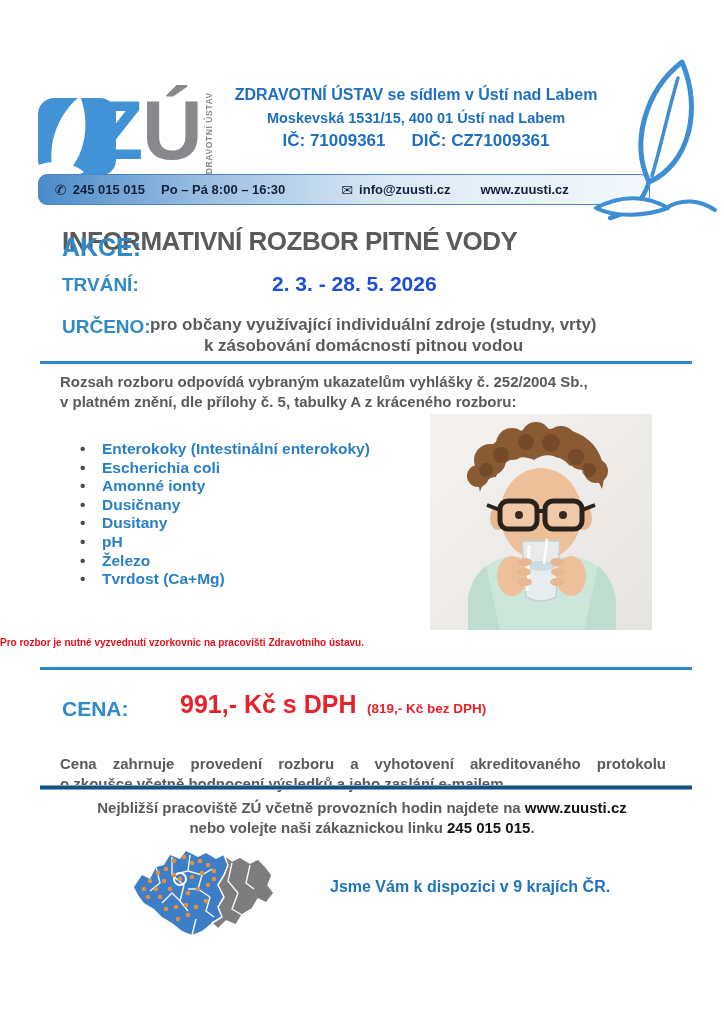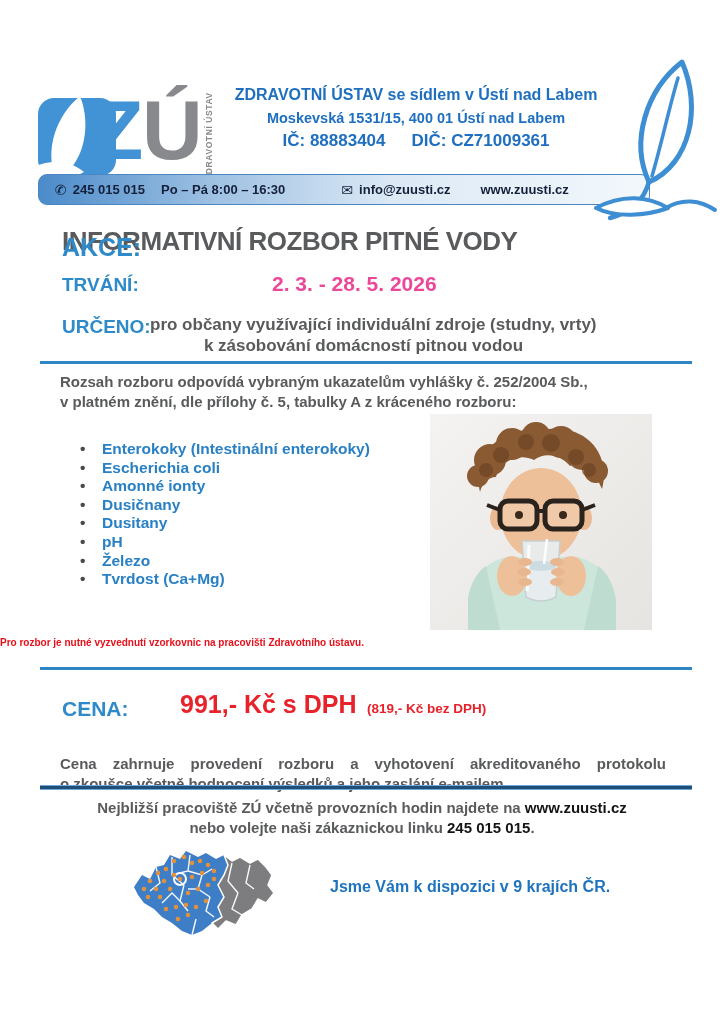--- a/index.html
+++ b/index.html
@@ -46,21 +46,21 @@
   
   .row { position:absolute; left:62px; width:610px; }
   .lbl { position:absolute; left:0; font-weight:bold; color:#2e8ac8; }
 
   .row-akce { top:226px; }
   .row-akce .lbl { top:7px; font-size:25px; }
   .akce-title { font-size:26px; font-weight:bold; color:#595a5c; letter-spacing:-.5px; }
 
   .row-trvani { top:272px; }
   .row-trvani .lbl { top:2px; font-size:19px; }
-  .trvani-value { margin-left:210px; font-size:21px; font-weight:bold; color:#ec4899; }
+  .trvani-value { margin-left:210px; font-size:21px; font-weight:bold; color:#1d4ed8; }
 
   .row-urceno { top:314px; }
   .row-urceno .lbl { top:2px; font-size:19px; }
   .urceno-text { margin-left:88px; width:522px; font-size:17px; font-weight:bold;
     color:#595a5c; line-height:21px; }
   .urceno-l2 { text-align:center; padding-right:95px; }
 
   .divider { position:absolute; left:40px; width:652px; border-top:3px solid #2e86c5; }
   .div-1 { top:361px; } .div-2 { top:667px; }
 
@@ -112,21 +112,21 @@
     </svg>
     <span class="logo-z">Z</span>
     <span class="logo-u">Ú</span>
     <span class="logo-vert">ZDRAVOTNÍ ÚSTAV</span>
   </div>
 
   <div class="header-text">
     <div class="header-org">ZDRAVOTNÍ ÚSTAV se sídlem v Ústí nad Labem</div>
     <div class="header-addr">Moskevská 1531/15, 400 01 Ústí nad Labem</div>
     <div class="header-ids">
-      <span>IČ: 88883404</span><span class="gap"></span><span>DIČ: CZ71009361</span>
+      <span>IČ: 71009361</span><span class="gap"></span><span>DIČ: CZ71009361</span>
     </div>
   </div>
 
   <svg class="leaf-deco" viewBox="0 0 124 188">
     <path d="M88,6 C52,34 36,86 55,126 C96,108 108,52 88,6 Z" fill="#ffffff" stroke="#3e8ed3" stroke-width="5" stroke-linejoin="round"></path>
     <path d="M58,120 C67,90 75,52 84,22" fill="none" stroke="#3e8ed3" stroke-width="3.5" stroke-linecap="round"></path>
     <path d="M55,126 C49,146 37,156 16,162" fill="none" stroke="#3e8ed3" stroke-width="4.5" stroke-linecap="round"></path>
     <path d="M2,152 C28,138 54,140 74,152 C52,160 22,162 2,152 Z" fill="#ffffff" stroke="#3e8ed3" stroke-width="4" stroke-linejoin="round"></path>
     <path d="M72,152 C88,142 106,144 121,154" fill="none" stroke="#3e8ed3" stroke-width="4" stroke-linecap="round"></path>
   </svg>

